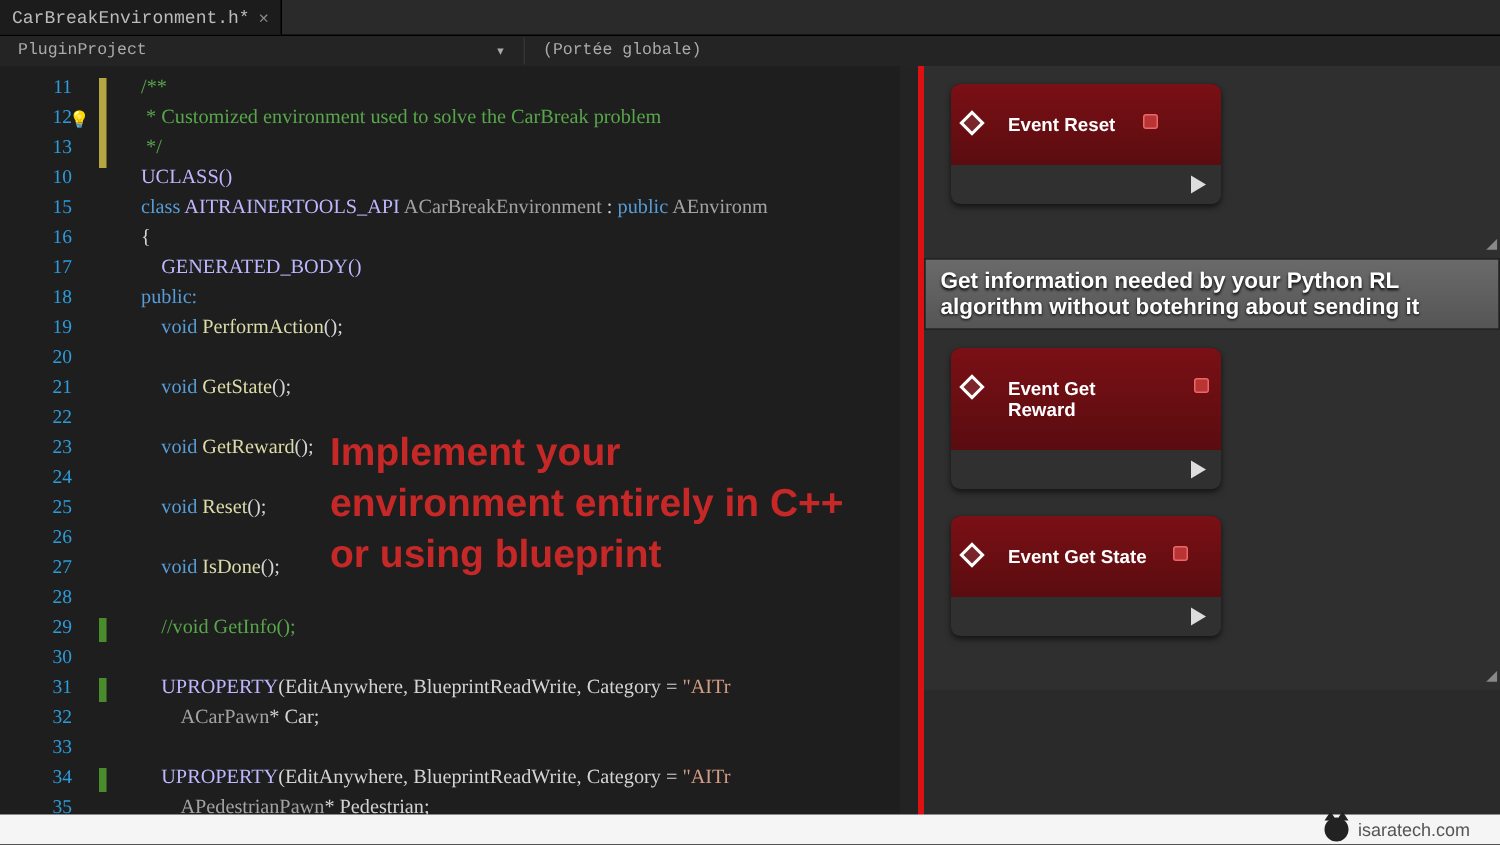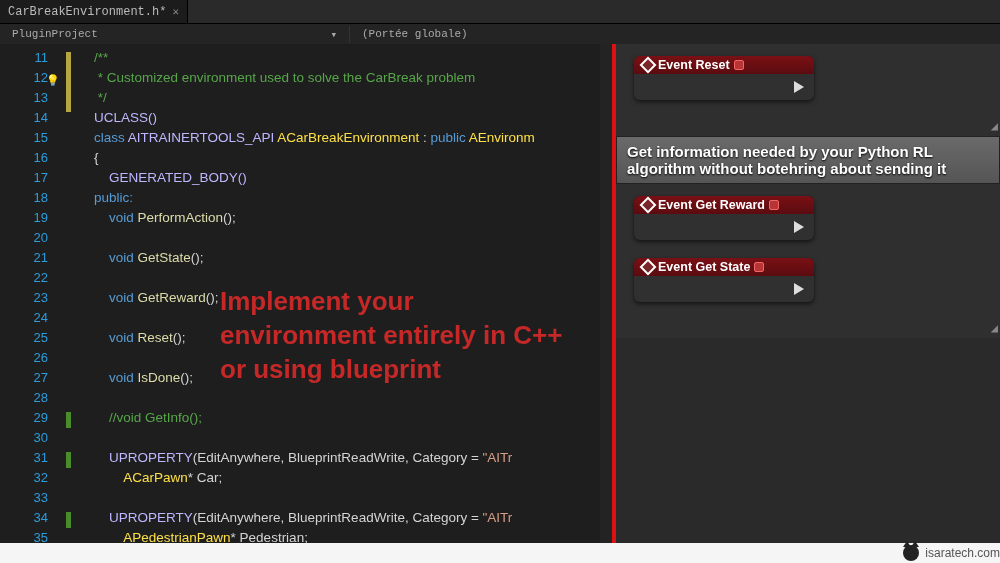--- a/index.html
+++ b/index.html
@@ -13,53 +13,53 @@
   
   .subrow { height:20px; background:#242424; display:flex; align-items:center; font-size:11px; color:#aaa; }
   .subrow .proj { padding:2px 12px; border-right:1px solid #333; width:350px; display:flex; justify-content:space-between; align-items:center;gap:20px;}
   .subrow .scope { padding:2px 12px; }
 
   
   .main { display:flex; height:calc(563px - 24px - 20px - 20px); position:relative; }
 
   
   .editor { width:612px; background:#1e1e1e; position:relative; overflow:hidden; }
-  .codearea { display:flex; font-size:13.5px; line-height:20px; padding-top:4px; font-family: Liberation Sans, sans-serif;}
+  .codearea { display:flex; font-size:13.5px; line-height:20px; padding-top:4px; font-family: Liberation Serif, serif;}
   .gutter { width:60px; text-align:right; color:#2d9cdb; padding-right:12px; user-select:none; font-size:13px;}
   .gutter div { height:20px; }
   .marks { width:30px; position:relative; }
   .code { flex:1; white-space:pre; color:#d4d4d4; padding-left:4px;}
   .code div { height:20px; }
   
   .c-com { color:#57A64A; } 
   .c-key { color:#569cd6; } 
   .c-mac { color:#beb7ff; } 
-  .c-type{ color:#fde047; } 
+  .c-type{ color:#a3a3a3; } 
   .c-func{ color:#dcdcaa; }
   .c-str { color:#d69d85; }
   .c-pun { color:#d4d4d4; }
 
   .overlay { position:absolute; left:220px; top:240px; color:#c62828; font-family: "Segoe UI", Arial, sans-serif; font-size:26px; font-weight:bold; line-height:34px; pointer-events:none;}
 
   .divider { width:4px; background:#d11; }
 
   
   .bp { flex:1; background:#2a2a2a; position:relative; overflow:hidden; }
   .bp-section-head { background:linear-gradient(#6a6a6a,#555); color:#fff; font-family:"Segoe UI",Arial,sans-serif; font-size:15px; font-weight:bold; padding:6px 10px; text-shadow:0 1px 2px #000; border:1px solid #222; }
   .bp-canvas { background:#2f2f2f; padding:12px 0 18px 18px; position:relative; }
   .bp-canvas .resize { position:absolute; right:2px; bottom:2px; color:#888; font-size:12px;}
   .bp-node { width:180px; margin-bottom:18px; border-radius:6px; overflow:hidden; box-shadow:0 2px 4px rgba(0,0,0,.6); background:#1a1a1a;}
-  .bp-node .bar { background:linear-gradient(#7a1015,#5a0c10); display:flex; align-items:center; gap:4px; padding:2px 8px; color:#fff; font-family:"Segoe UI",Arial,sans-serif; font-size:12.5px; font-weight:bold; }
+  .bp-node .bar { background:linear-gradient(#7a1015,#5a0c10); display:flex; align-items:flex-start; gap:18px; padding:20px 8px; color:#fff; font-family:"Segoe UI",Arial,sans-serif; font-size:12.5px; font-weight:bold; }
   .bp-node .bar .emark { width:10px; height:10px; background:#b93434; border:1px solid #e66; border-radius:2px; }
   .bp-node .bar .diam { width:12px; height:12px; transform:rotate(45deg); border:2px solid #fff; background:rgba(255,255,255,.1);}
   .bp-node .body { background:#303030; height:26px; display:flex; align-items:center; justify-content:flex-end; padding:0 10px;}
   .bp-node .body .tri { width:0; height:0; border-left:10px solid #ddd; border-top:6px solid transparent; border-bottom:6px solid transparent;}
 
   
-  .footer { position:absolute; bottom:0; left:0; right:0; height:20px; background:#f5f5f5; display:flex; justify-content:flex-end; align-items:center; padding:0 0; font-family:"Segoe UI",Arial,sans-serif; font-size:12px; color:#555; gap:6px;}
+  .footer { position:absolute; bottom:0; left:0; right:0; height:20px; background:#f5f5f5; display:flex; justify-content:flex-end; align-items:center; padding:0 20px; font-family:"Segoe UI",Arial,sans-serif; font-size:12px; color:#555; gap:6px;}
   .cat { width:16px; height:16px; background:#222; border-radius:50%; position:relative;}
   .cat::before,.cat::after{content:"";position:absolute;top:-4px;width:0;height:0;border-left:4px solid transparent;border-right:4px solid transparent;border-bottom:6px solid #222;}
   .cat::before{left:0;} .cat::after{right:0;}
 
   
   .minimap { position:absolute; right:0; top:0; width:12px; bottom:0; background:#232323; }
 
   
   .gmark { position:absolute; width:5px; height:16px; }
   .gm-y { background:#b5a642; }
@@ -87,21 +87,21 @@
 </div>
 
 <div class="main">
 
   <div class="editor">
     <div class="codearea">
       <div class="gutter" id="gutter">
           <div>11</div>
           <div>12</div>
           <div>13</div>
-          <div>14</div>
+          <div>10</div>
           <div>15</div>
           <div>16</div>
           <div>17</div>
           <div>18</div>
           <div>19</div>
           <div>20</div>
           <div>21</div>
           <div>22</div>
           <div>23</div>
           <div>24</div>

